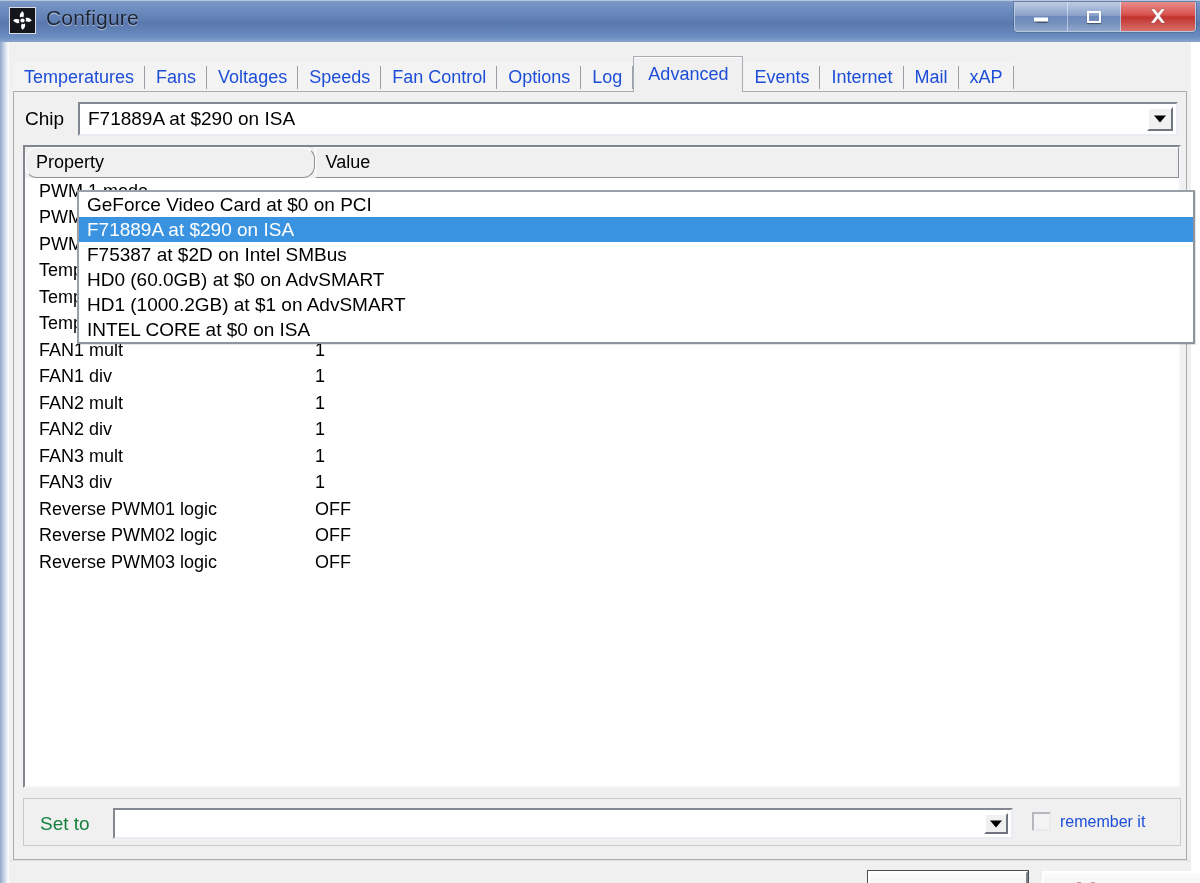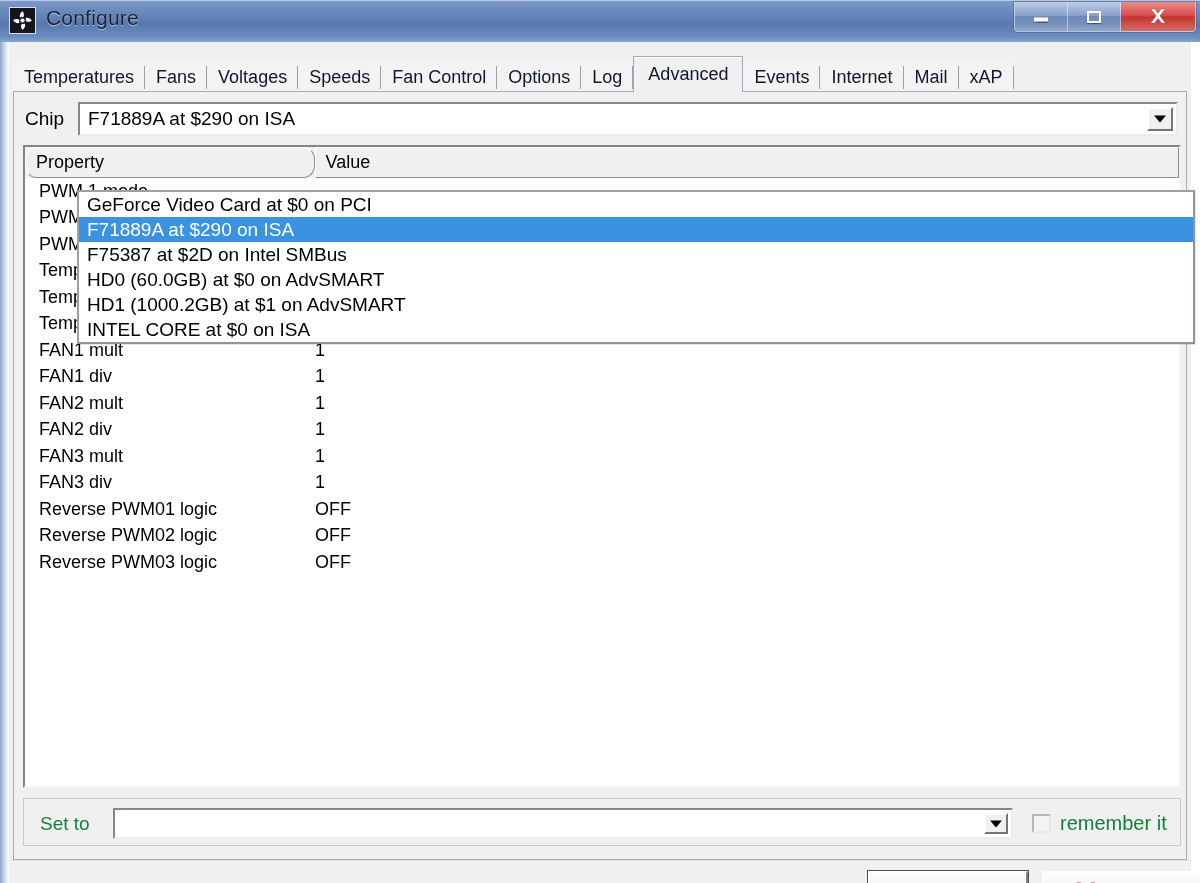--- a/index.html
+++ b/index.html
@@ -139,21 +139,21 @@
     align-items: flex-end;
     height: 36px;
   }
   .tab {
     position: relative;
     height: 30px;
     display: flex;
     align-items: center;
     padding: 0 11px;
     font-size: 18px;
-    color: #0f172a;
+    color: #1d4ed8;
     background: #f3f3f3;
     white-space: nowrap;
     box-sizing: border-box;
   }
   .tab::after {
     content: "";
     position: absolute;
     right: 0; top: 4px;
     width: 1px; height: 23px;
     background: #9aa0a8;
@@ -358,22 +358,22 @@
   }
   .chkbox {
     width: 19px; height: 19px;
     background: #f3f3f3;
     border: 2px solid;
     border-color: #b4b8bd #e7e9eb #e7e9eb #b4b8bd;
     box-sizing: border-box;
     margin-right: 9px;
   }
   .chklabel {
-    font-size: 20px;
-    color: #15803d;
+    font-size: 16px;
+    color: #1d4ed8;
     white-space: nowrap;
   }
 
   
   .footer {
     position: absolute;
     left: 0; top: 818px;
     width: 1182px;
     height: 64px;
     background: #f0f0f0;

